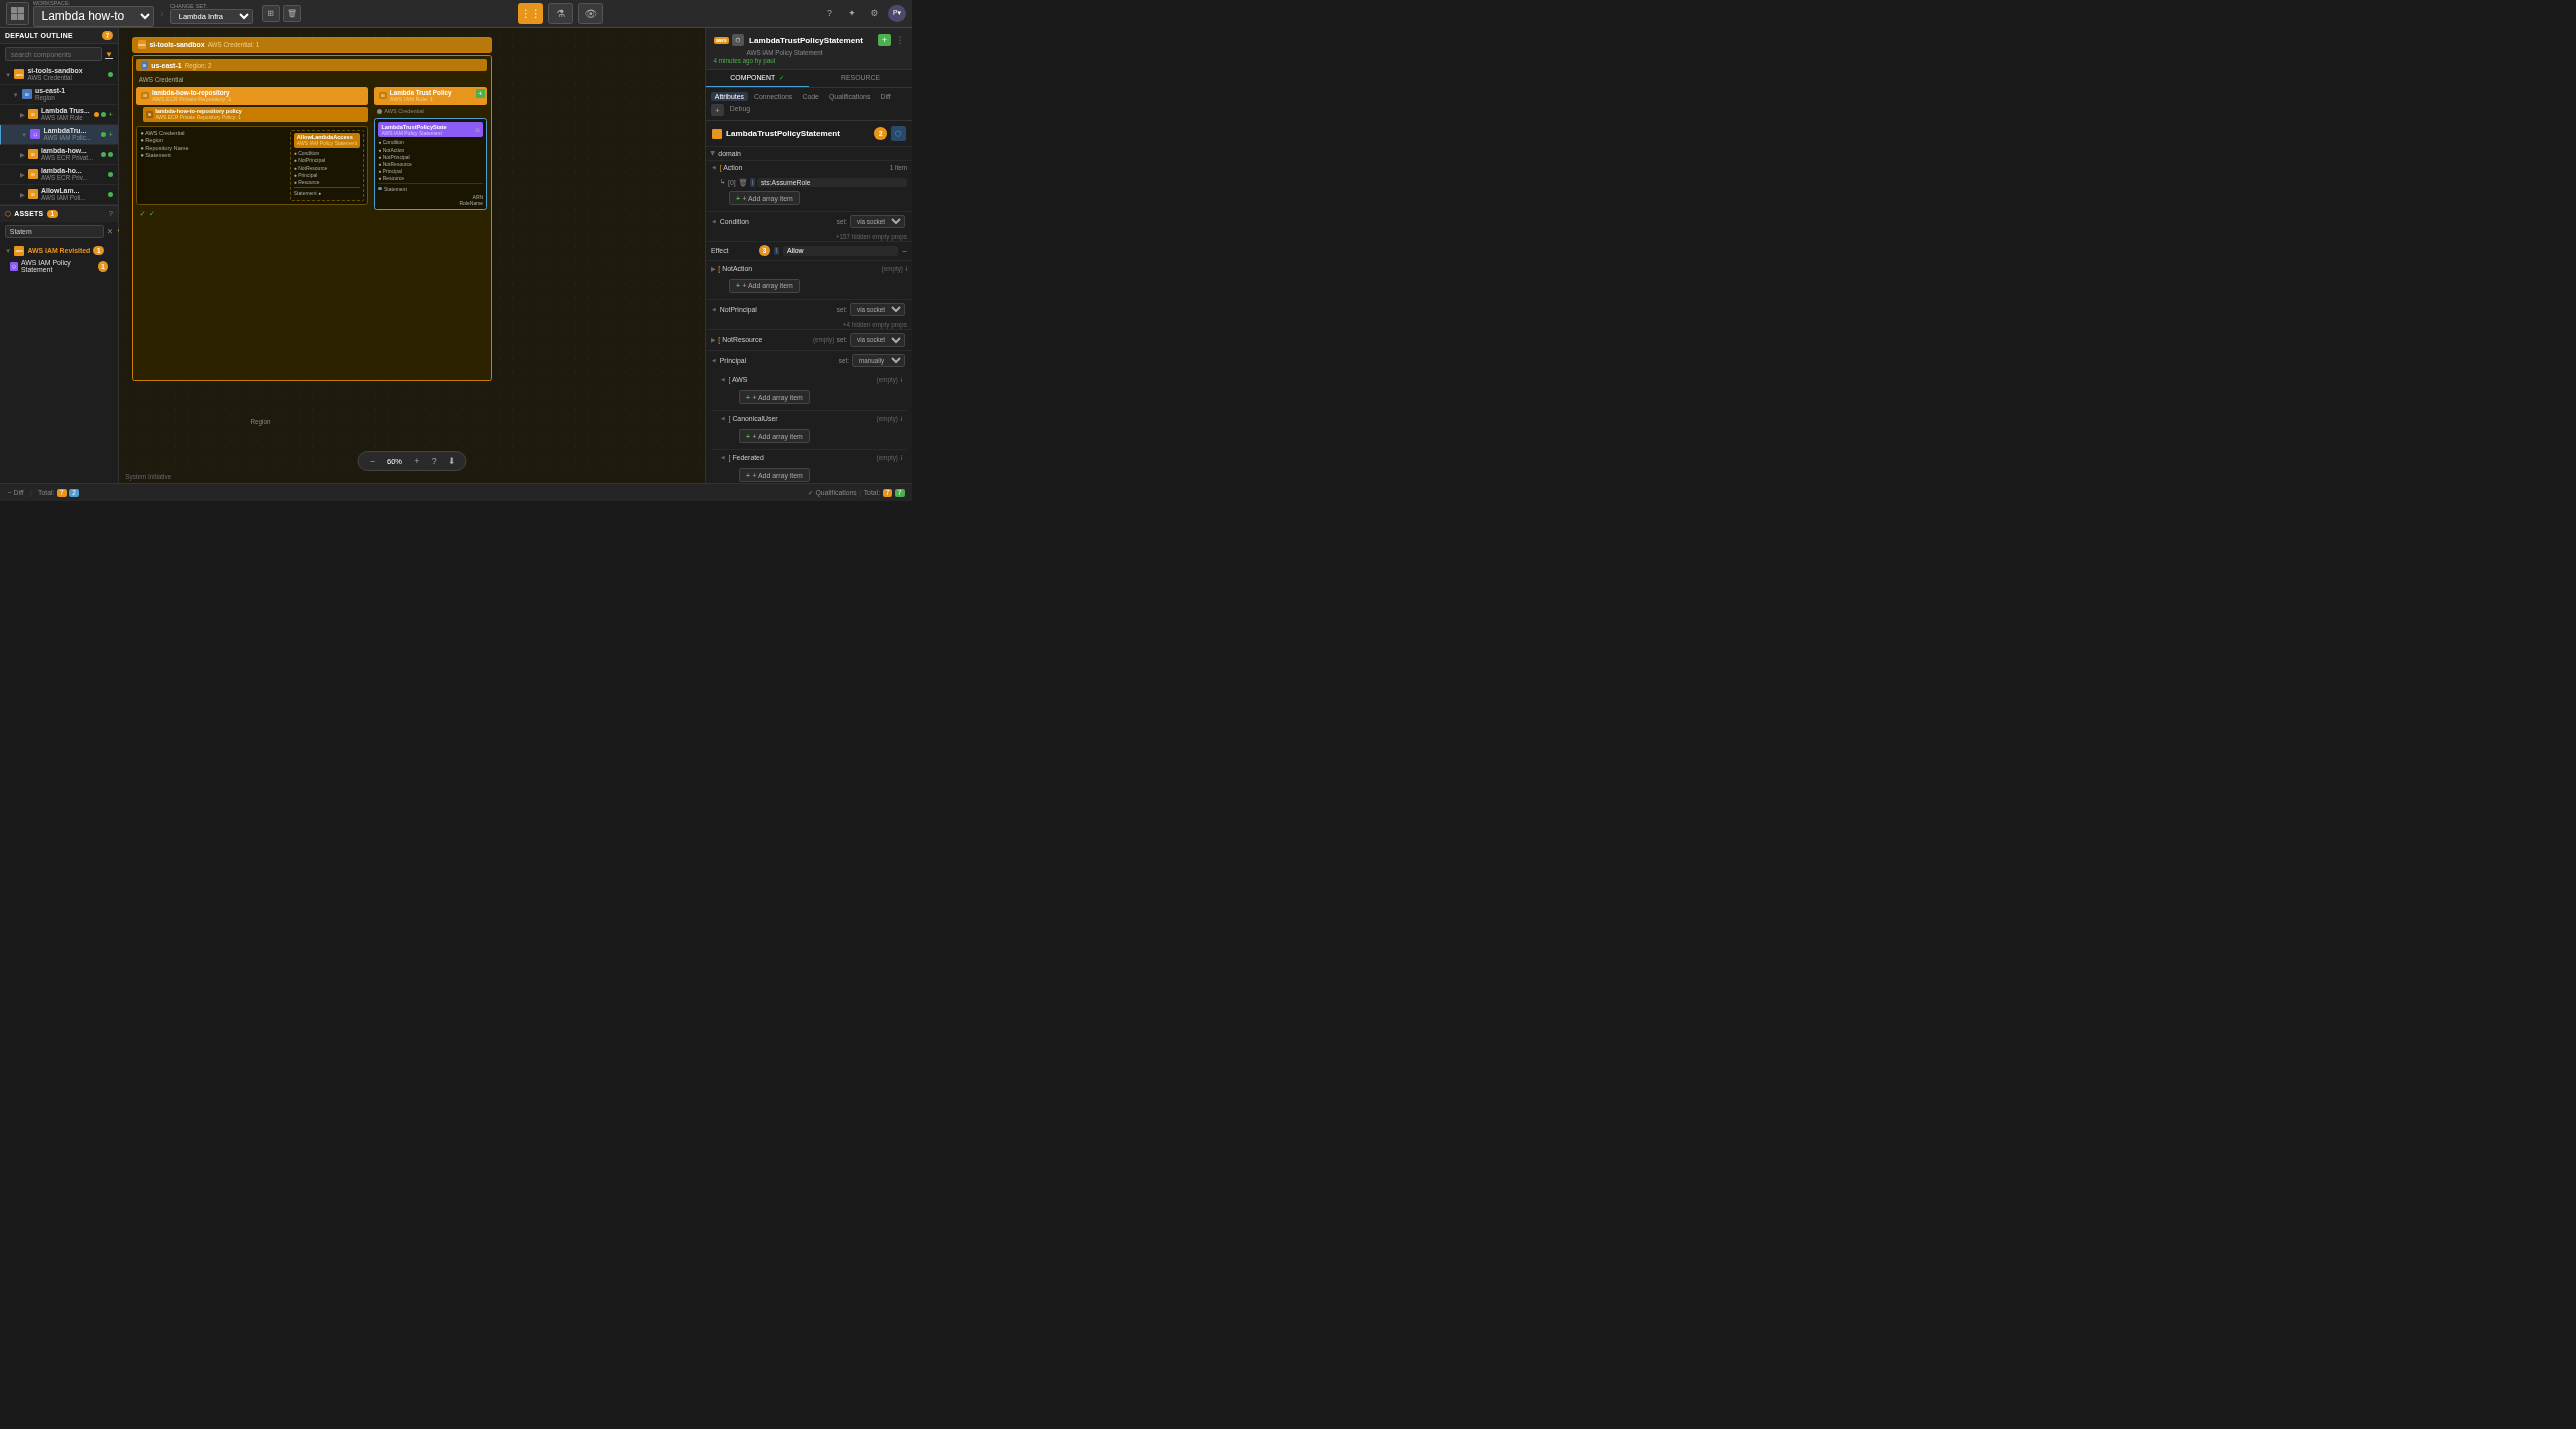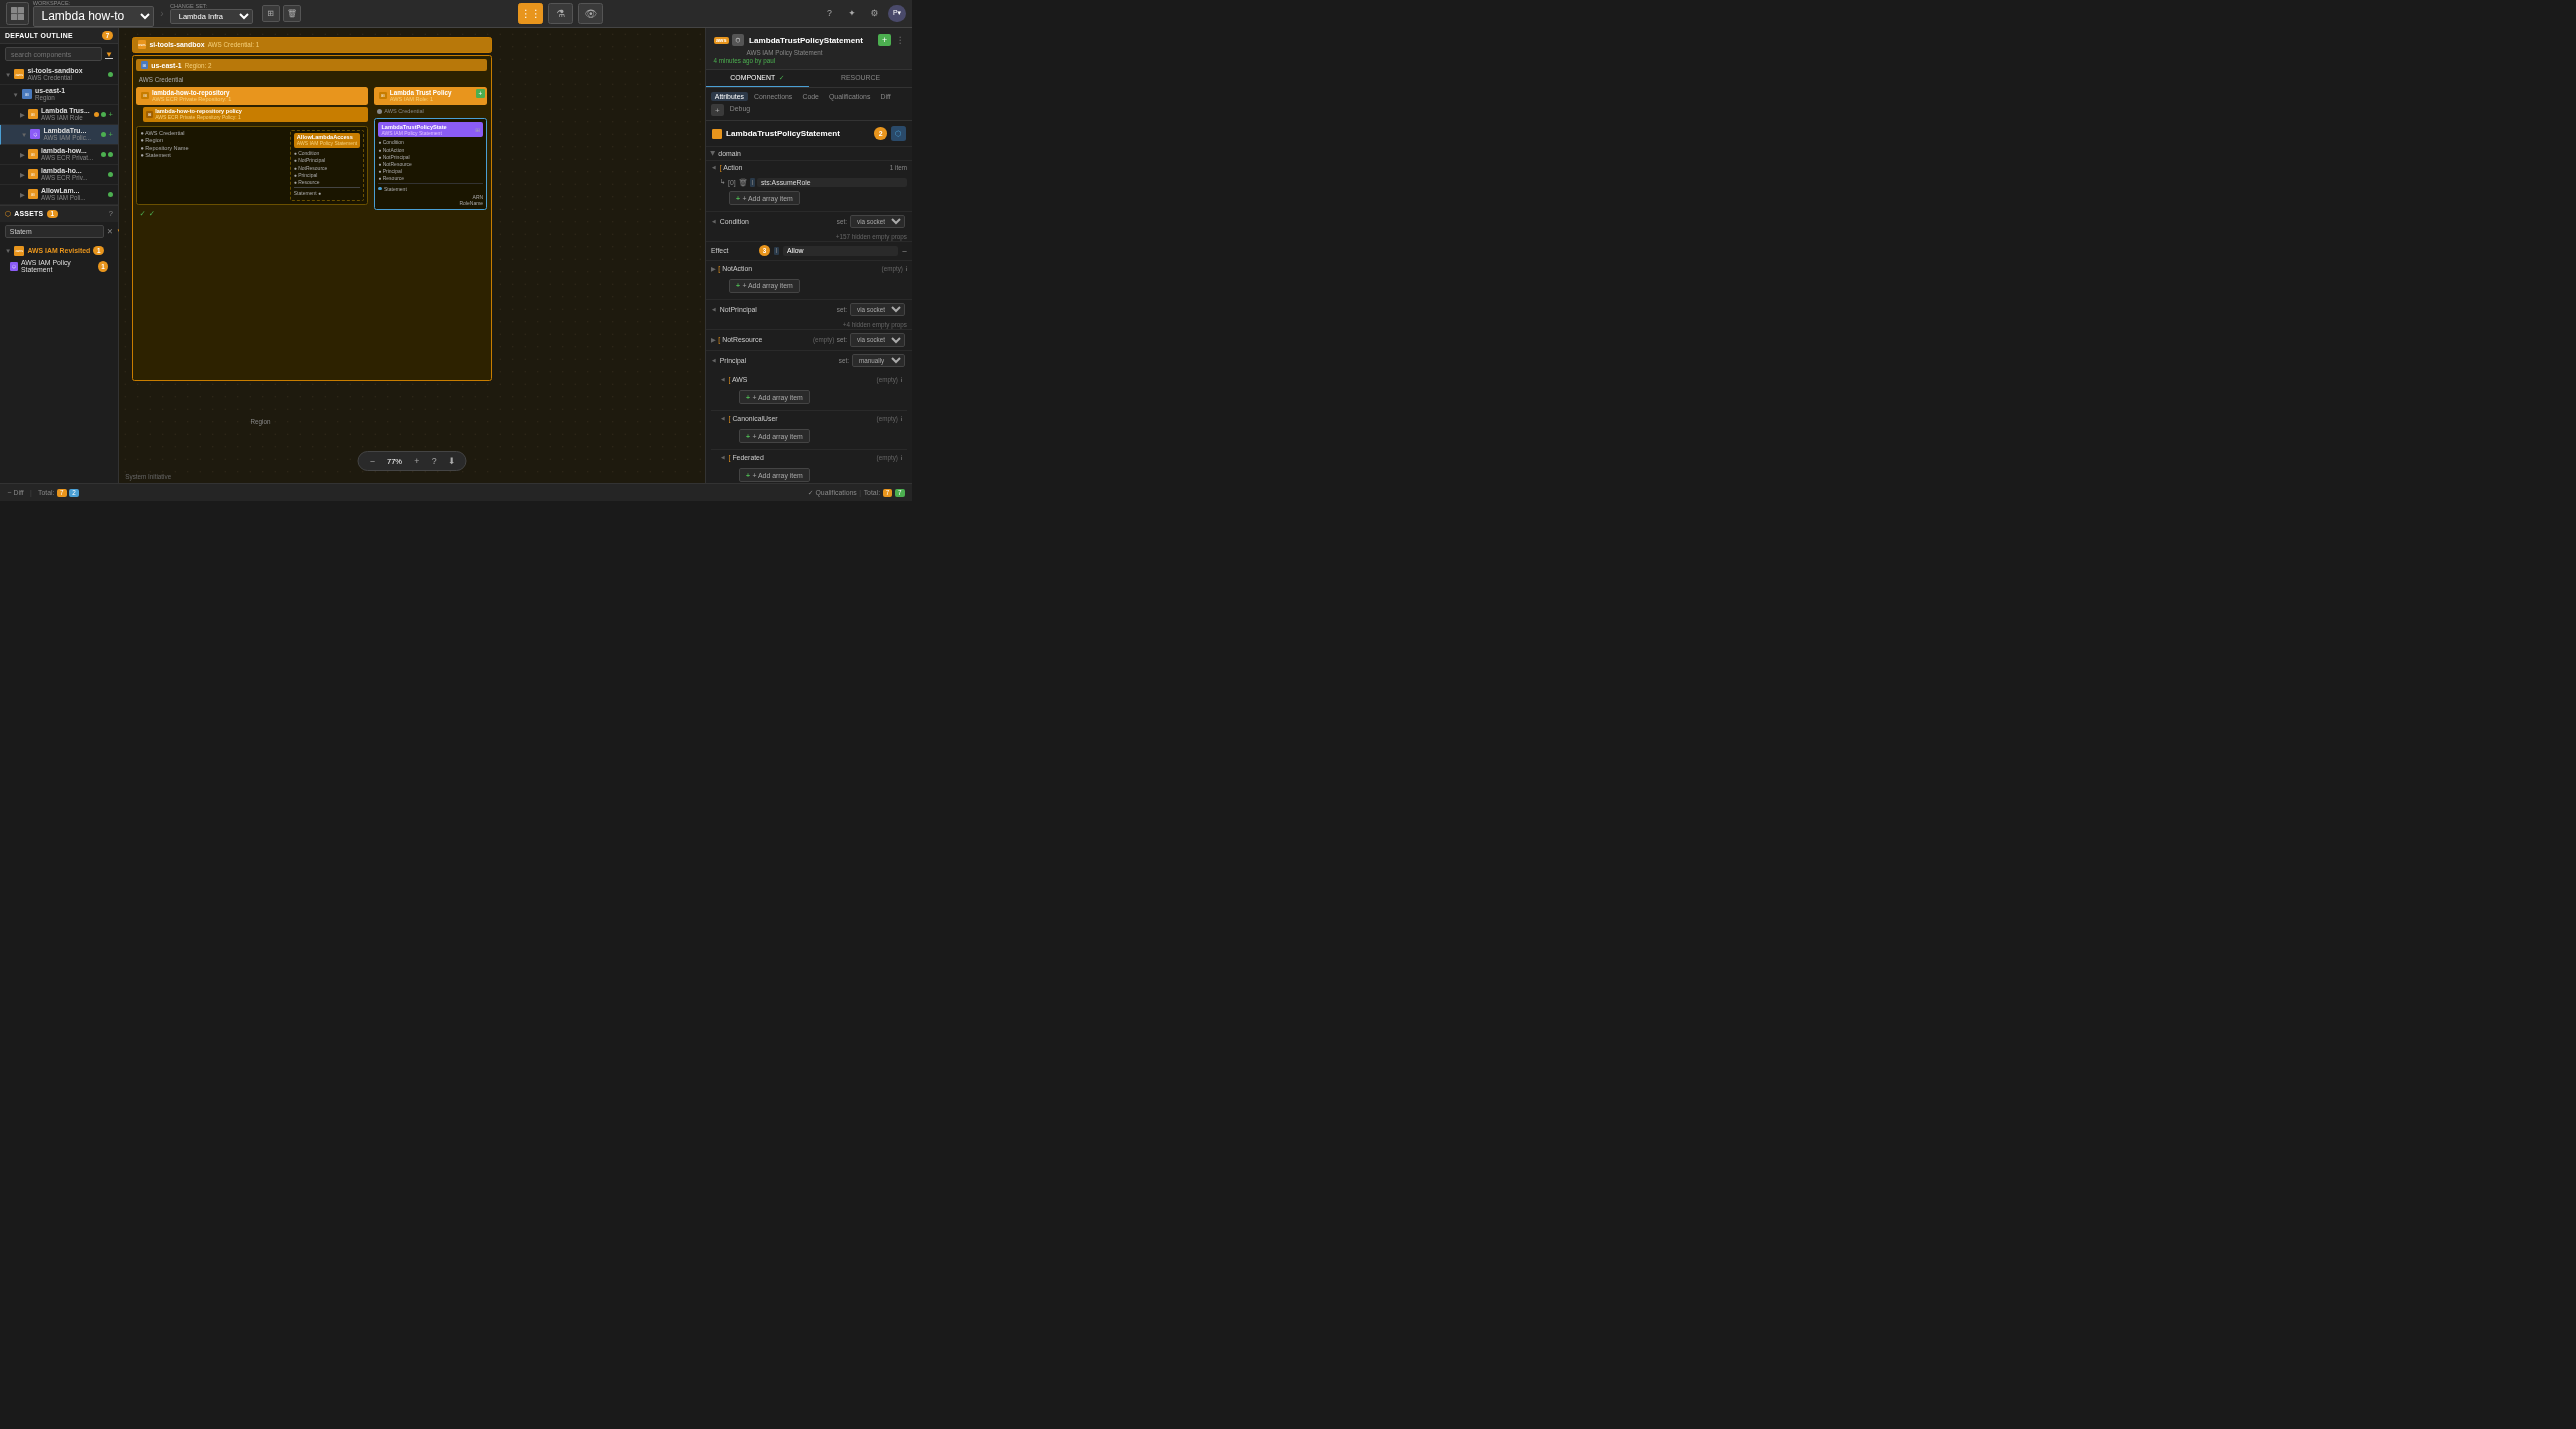--- a/index.html
+++ b/index.html
@@ -427,21 +427,21 @@
             </div>
           </div>
         </div>
 
         <div style="text-align:right;font-size:6.3px;color:#888;padding:2.5px;position:absolute;bottom:31px;right:219px;">Region</div>
       </div>
     </div>
 
     <div class="zoom-controls">
       <button class="zoom-btn">−</button>
-      <span class="zoom-level">77%</span>
+      <span class="zoom-level">60%</span>
       <button class="zoom-btn">+</button>
       <button class="zoom-btn">?</button>
       <button class="zoom-btn">⬇</button>
     </div>
 
     <div style="position:absolute;bottom:0;left:0;font-size:6.3px;color:#666;padding:3.8px 6.3px;">System Initiative</div>
   </div>
 
   <div class="right-panel">
 

